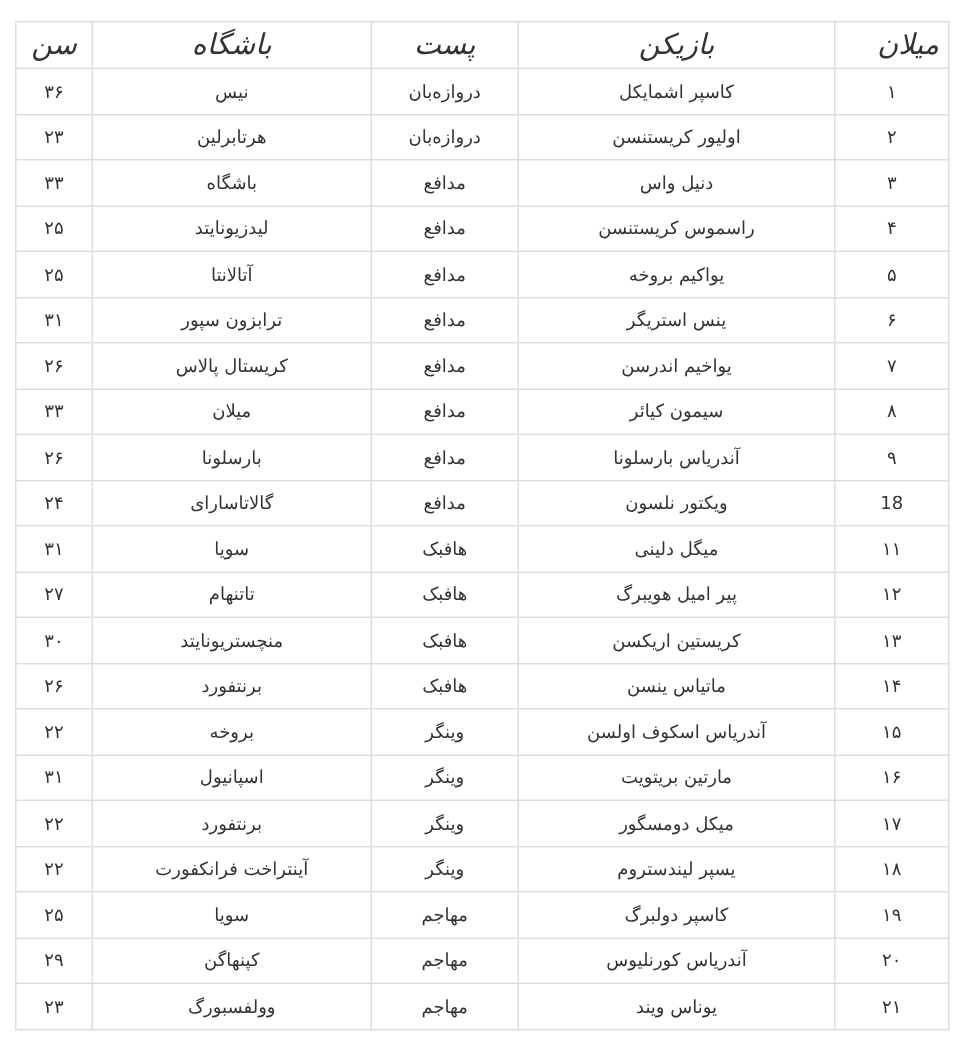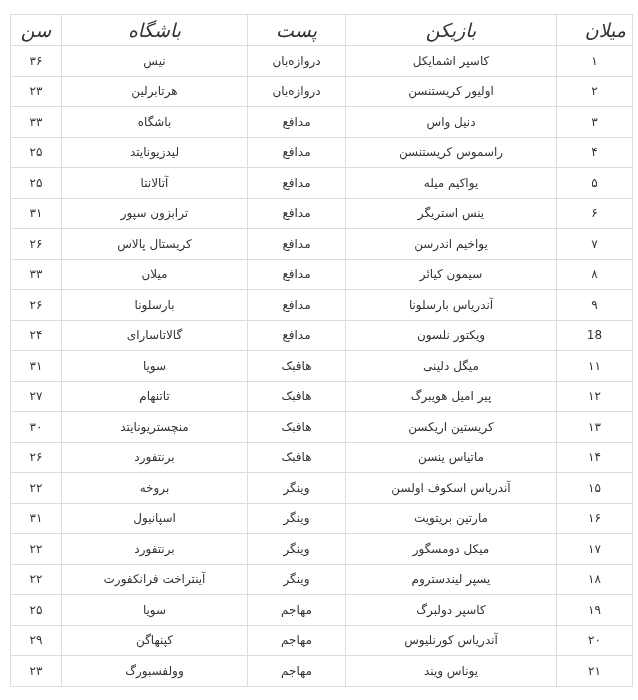--- a/index.html
+++ b/index.html
@@ -56,21 +56,21 @@
       </tr>
       <tr>
         <td class="c-num">۴</td>
         <td class="c-player">راسموس کریستنسن</td>
         <td class="c-pos">مدافع</td>
         <td class="c-club">لیدزیونایتد</td>
         <td class="c-age">۲۵</td>
       </tr>
       <tr>
         <td class="c-num">۵</td>
-        <td class="c-player">یواکیم میله</td>
+        <td class="c-player">یواکیم بروخه</td>
         <td class="c-pos">مدافع</td>
         <td class="c-club">آتالانتا</td>
         <td class="c-age">۲۵</td>
       </tr>
       <tr>
         <td class="c-num">۶</td>
         <td class="c-player">ینس استریگر</td>
         <td class="c-pos">مدافع</td>
         <td class="c-club">ترابزون سپور</td>
         <td class="c-age">۳۱</td>

